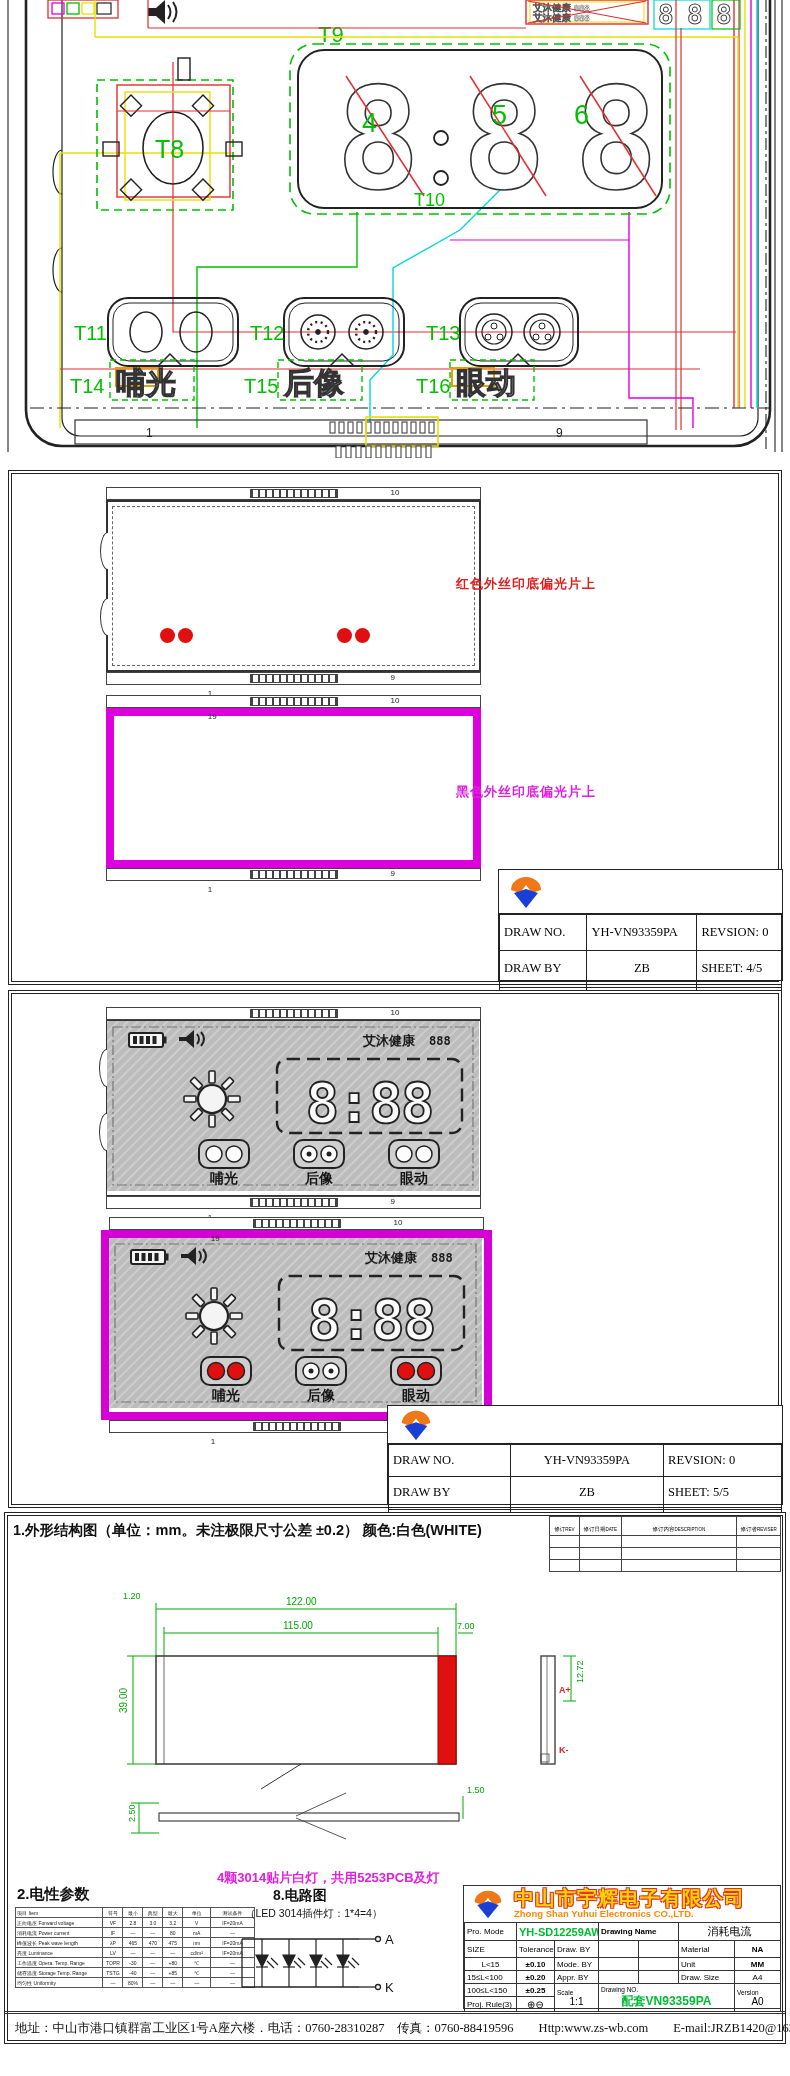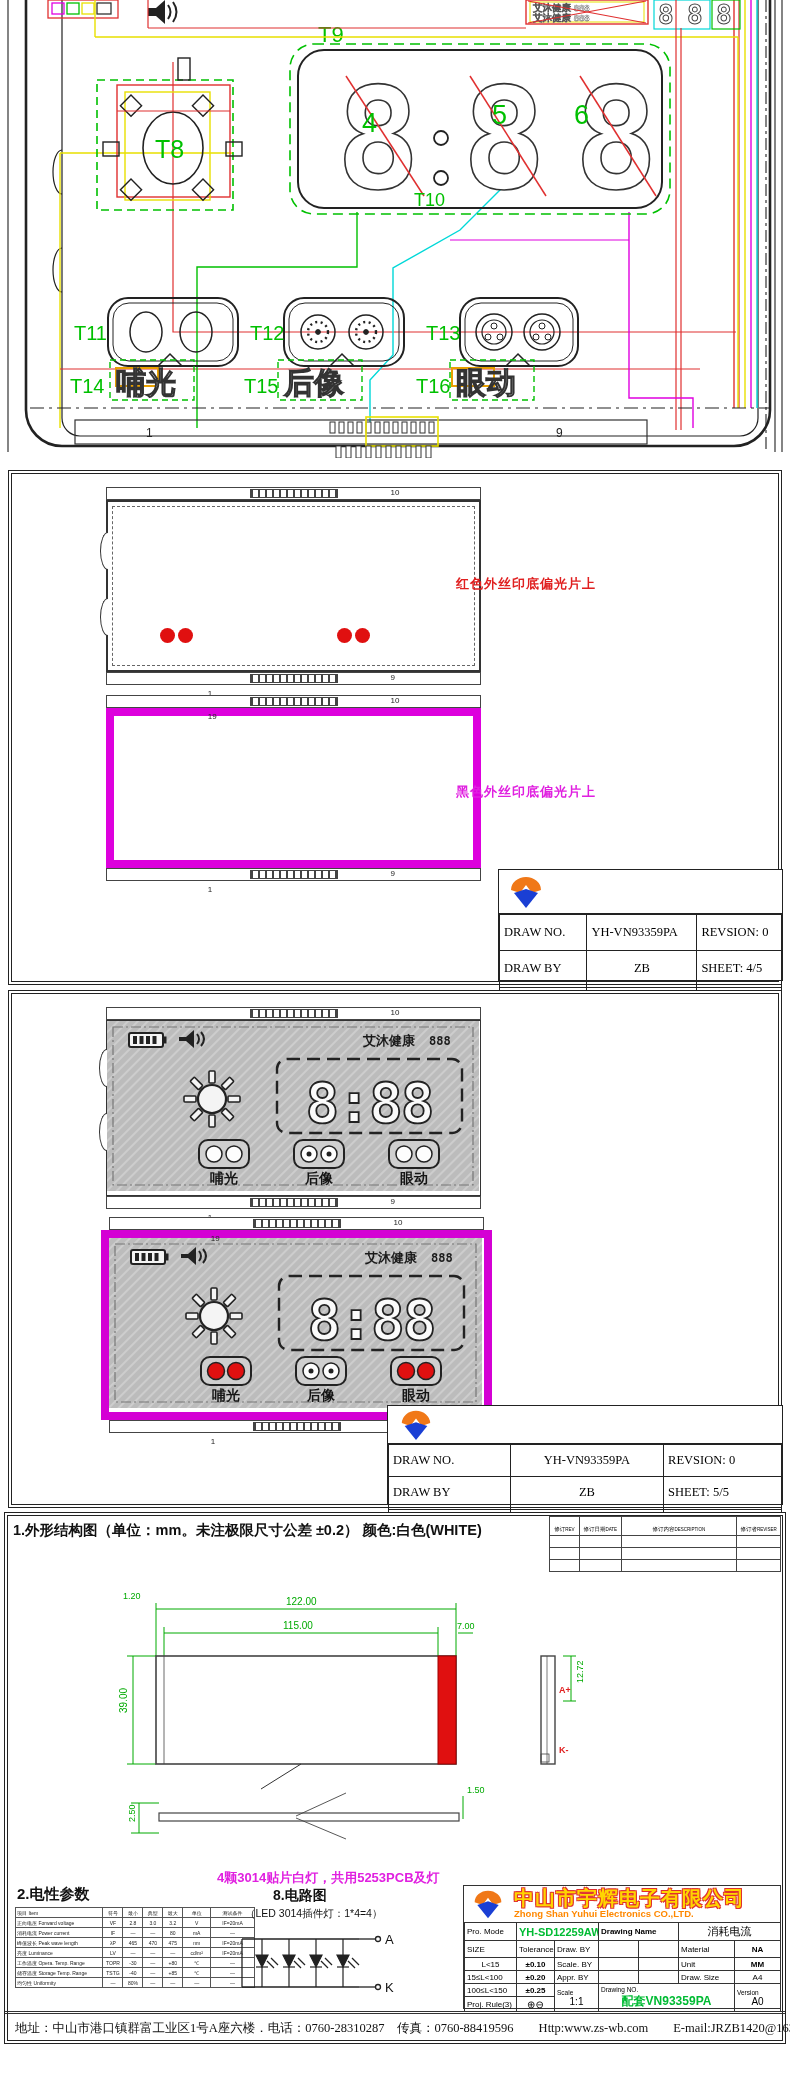--- a/index.html
+++ b/index.html
@@ -759,21 +759,21 @@
           <td>Tolerance</td>
           <td>Draw. BY</td>
           <td></td>
           <td></td>
           <td>Material</td>
           <td style="text-align:center;font-weight:bold;">NA</td>
         </tr>
         <tr style="height:13px;">
           <td style="text-align:center;margin-top:44px;">L&lt;15</td>
           <td style="text-align:center;font-weight:bold;">±0.10</td>
-          <td>Scale. BY</td>
+          <td>Mode. BY</td>
           <td></td>
           <td></td>
           <td>Unit</td>
           <td style="text-align:center;font-weight:bold;">MM</td>
         </tr>
         <tr style="height:13px;">
           <td>15≤L&lt;100</td>
           <td style="text-align:center;font-weight:bold;">±0.20</td>
           <td>Appr. BY</td>
           <td></td>

